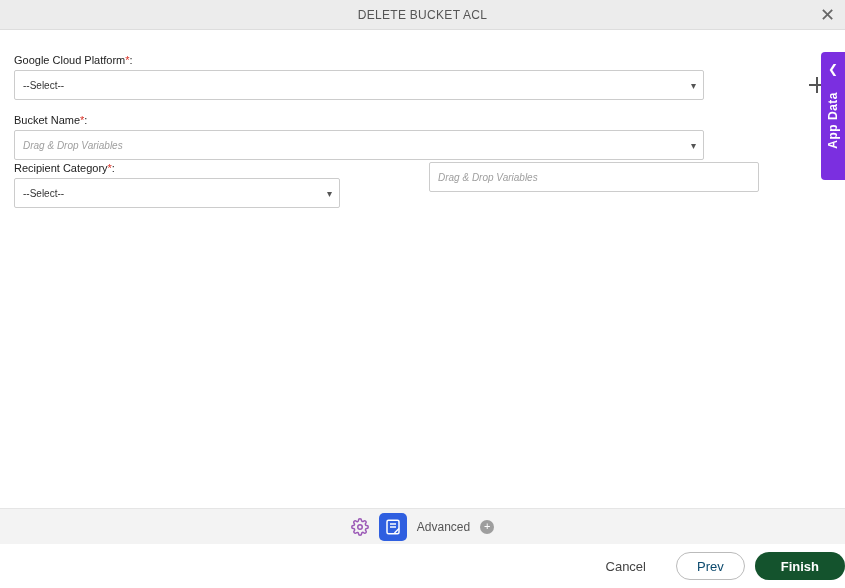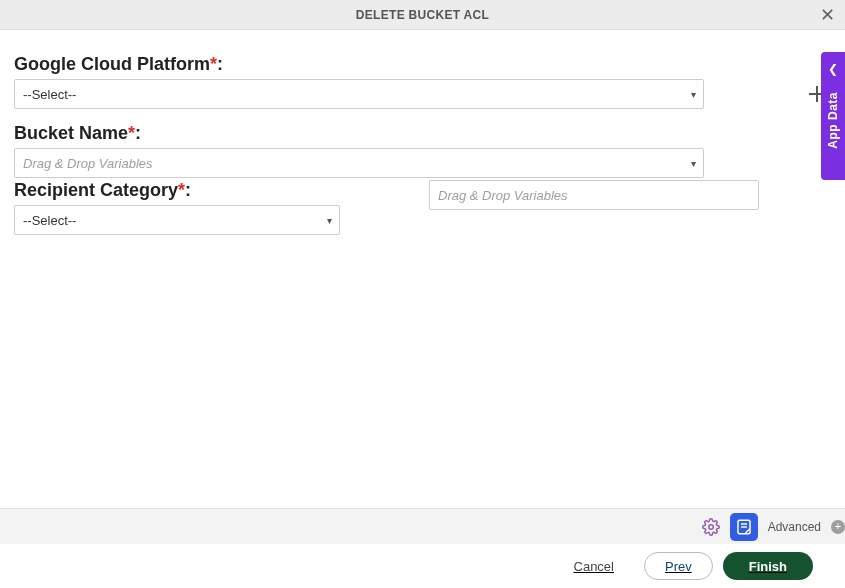--- a/index.html
+++ b/index.html
@@ -2,42 +2,42 @@
 <html><head>
 <meta charset="utf-8">
 <style>
   * { box-sizing: border-box; margin: 0; padding: 0; font-family: Arial, Helvetica, sans-serif; }
   html, body { width: 845px; height: 588px; overflow: hidden; background: #fff; }
   .header {
     height: 30px; background: #ececec; width: 100%;
     display: flex; align-items: center; justify-content: center; position: relative;
     border-bottom: 1px solid #ddd;
   }
-  .header-title { font-size: 12px; font-weight: 700; color: #555; letter-spacing: .3px; }
+  .header-title { font-size: 12px; font-weight: 400; color: #555; letter-spacing: .3px; }
   .close-btn {
     position: absolute; right: 10px; top: 50%; transform: translateY(-50%);
     font-size: 18px; color: #666; cursor: pointer; background: none; border: none;
   }
   .content { padding: 24px 14px 0 14px; position: relative; height: 478px; }
   .title-row { display: flex; align-items: center; gap: 8px; margin-bottom: 18px; }
   .page-title { font-size: 18px; font-weight: 700; color: #222; }
   .info-icon {
     width: 18px; height: 18px; border: 2px solid #1a73e8; border-radius: 50%;
     display: inline-flex; align-items: center; justify-content: center;
     color: #1a73e8; font-size: 11px; font-weight: 700; font-family: Georgia, serif;
   }
-  .field-label { font-size: 18px; color: #222; font-weight: 700; margin-bottom: 4px; display: block; }
+  .field-label { font-size: 11px; color: #222; font-weight: 400; margin-bottom: 4px; display: block; }
   .req { color: #d93025; }
   .row { display: flex; gap: 13px; margin-bottom: 14px; }
   .col { flex: 1; }
   .full-row { display: flex; align-items: flex-end; gap: 10px; margin-bottom: 14px; }
   .full-row .field-wrap { flex: 1; }
   select, input[type="text"] {
     width: 100%; height: 30px; border: 1px solid #ccc; border-radius: 2px;
-    padding: 0 8px; font-size: 13px; color: #333; background: #fff;
+    padding: 0 8px; font-size: 10px; color: #333; background: #fff;
     appearance: none; -webkit-appearance: none;
   }
   .select-wrap { position: relative; }
   .select-wrap::after {
     content: "▾"; position: absolute; right: 8px; top: 50%; transform: translateY(-50%);
     font-size: 10px; color: #555; pointer-events: none;
   }
   input::placeholder { color: #9e9e9e; font-style: italic; }
   .add-btn {
     width: 28px; height: 28px; background: none; border: none; cursor: pointer;
@@ -65,37 +65,37 @@
     display: flex; flex-direction: column; align-items: center; justify-content: flex-start;
     padding-top: 10px;
   }
   .side-tab .chev { color: #fff; font-size: 12px; margin-bottom: 16px; }
   .side-tab .vlabel {
     color: #fff; font-size: 12px; font-weight: 600; writing-mode: vertical-rl;
     transform: rotate(180deg); letter-spacing: .5px;
   }
   .toolbar {
     height: 36px; background: #f3f3f3; width: 100%;
-    display: flex; align-items: center; justify-content: flex-end; gap: 10px;
+    display: flex; align-items: center; justify-content: center; gap: 10px;
     border-top: 1px solid #e5e5e5;
   }
   .gear-icon { width: 18px; height: 18px; color: #9b59b6; cursor: pointer; }
   .form-icon {
     width: 28px; height: 28px; background: #2f5fe0; border-radius: 5px;
     display: flex; align-items: center; justify-content: center; cursor: pointer;
   }
   .adv-label { font-size: 12px; color: #555; }
   .adv-plus {
     width: 14px; height: 14px; background: #9e9e9e; border-radius: 50%;
     color: #fff; font-size: 11px; display: inline-flex; align-items: center; justify-content: center;
     line-height: 1;
   }
   .footer {
     height: 44px; display: flex; align-items: center; justify-content: flex-end;
-    gap: 10px; padding: 0 32px; text-decoration: underline;
+    gap: 10px; padding: 0 0;
   }
   .btn {
     height: 28px; padding: 0 20px; border-radius: 14px; font-size: 13px; cursor: pointer;
     border: none; font-weight: 500;
   }
   .btn-text { background: none; color: #444; }
   .btn-outline { background: #fff; border: 1px solid #bbb; color: #0c4a6e; }
   .btn-primary { background: #14532d; color: #fff; font-weight: 600; padding: 0 26px; }
 </style>
 </head>

